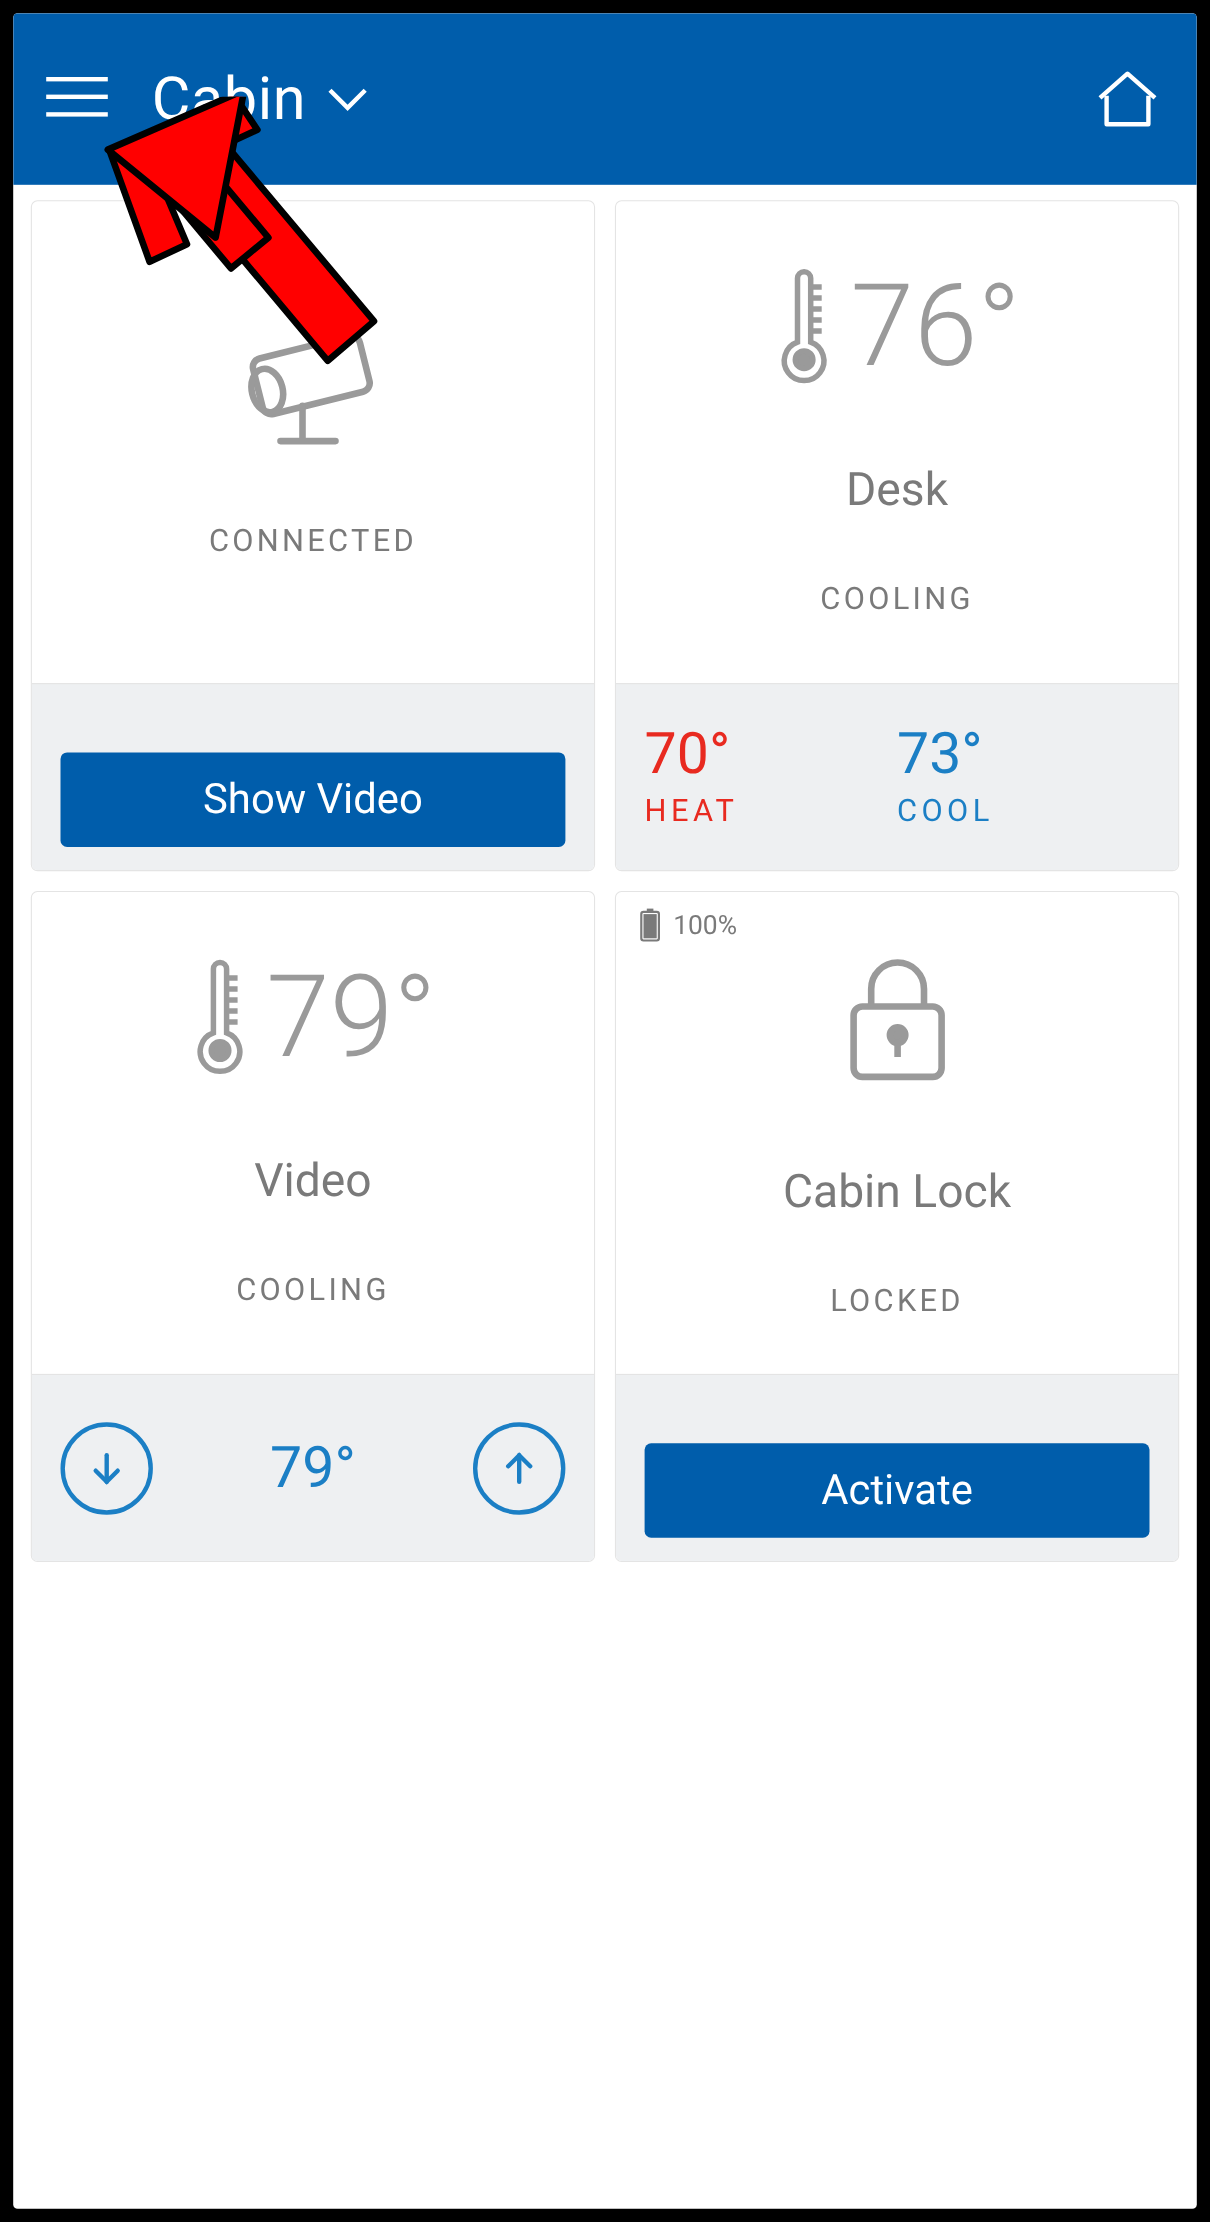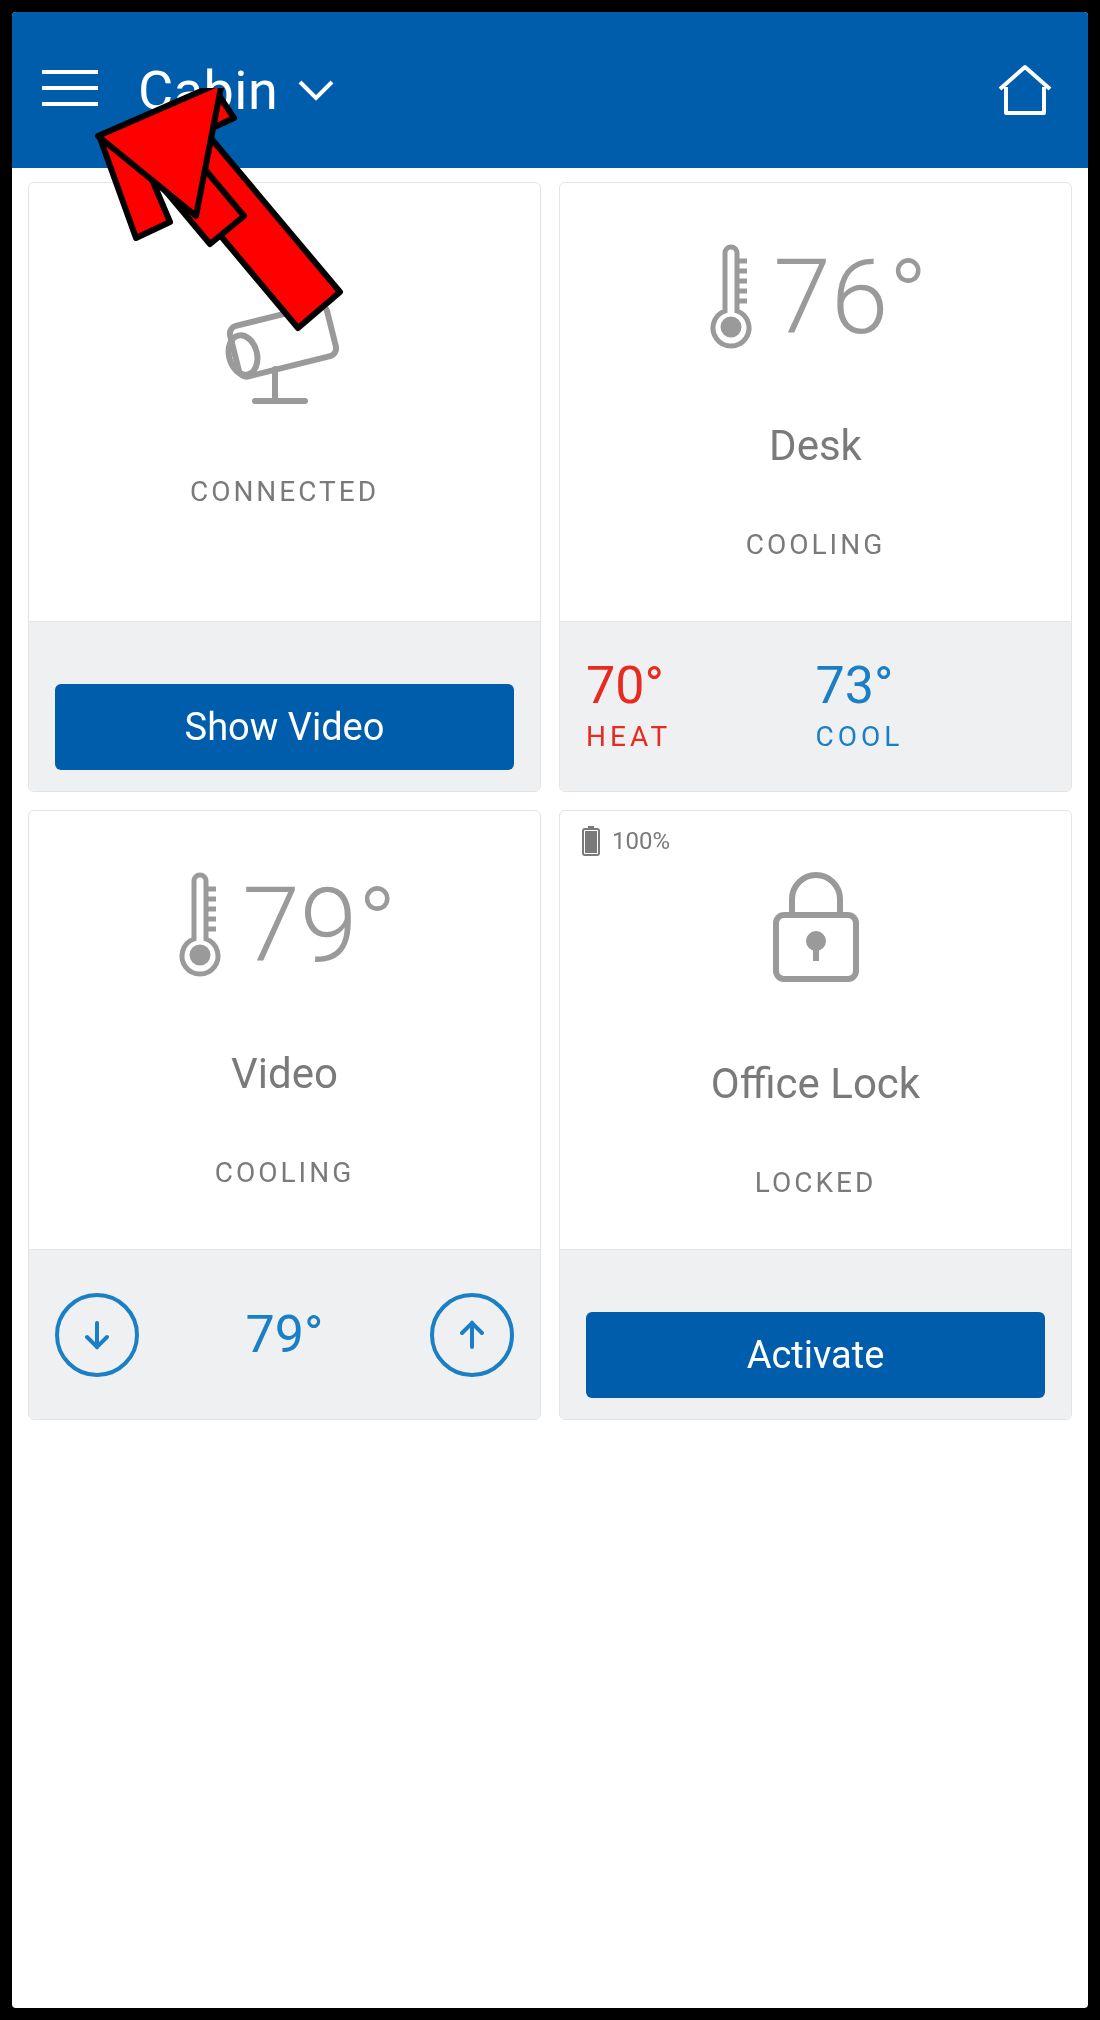--- a/index.html
+++ b/index.html
@@ -213,21 +213,21 @@
       </div>
       <div class="tile-body">
         <svg width="120" height="130" viewBox="0 0 120 130">
           <g fill="none" stroke="#9a9a9a" stroke-width="6" stroke-linejoin="round">
             <rect x="20" y="54" width="80" height="64" rx="8"></rect>
             <path d="M36 54 V38 a24 24 0 0 1 48 0 V54"></path>
             <circle cx="60" cy="80" r="7" fill="#9a9a9a"></circle>
             <line x1="60" y1="86" x2="60" y2="100" stroke="#9a9a9a"></line>
           </g>
         </svg>
-        <div class="tile-name">Office Lock</div>
+        <div class="tile-name">Cabin Lock</div>
         <div class="tile-status">LOCKED</div>
       </div>
       <div class="tile-footer">
         <button class="btn">Activate</button>
       </div>
     </div>
 
   </div>
 </div>
 

